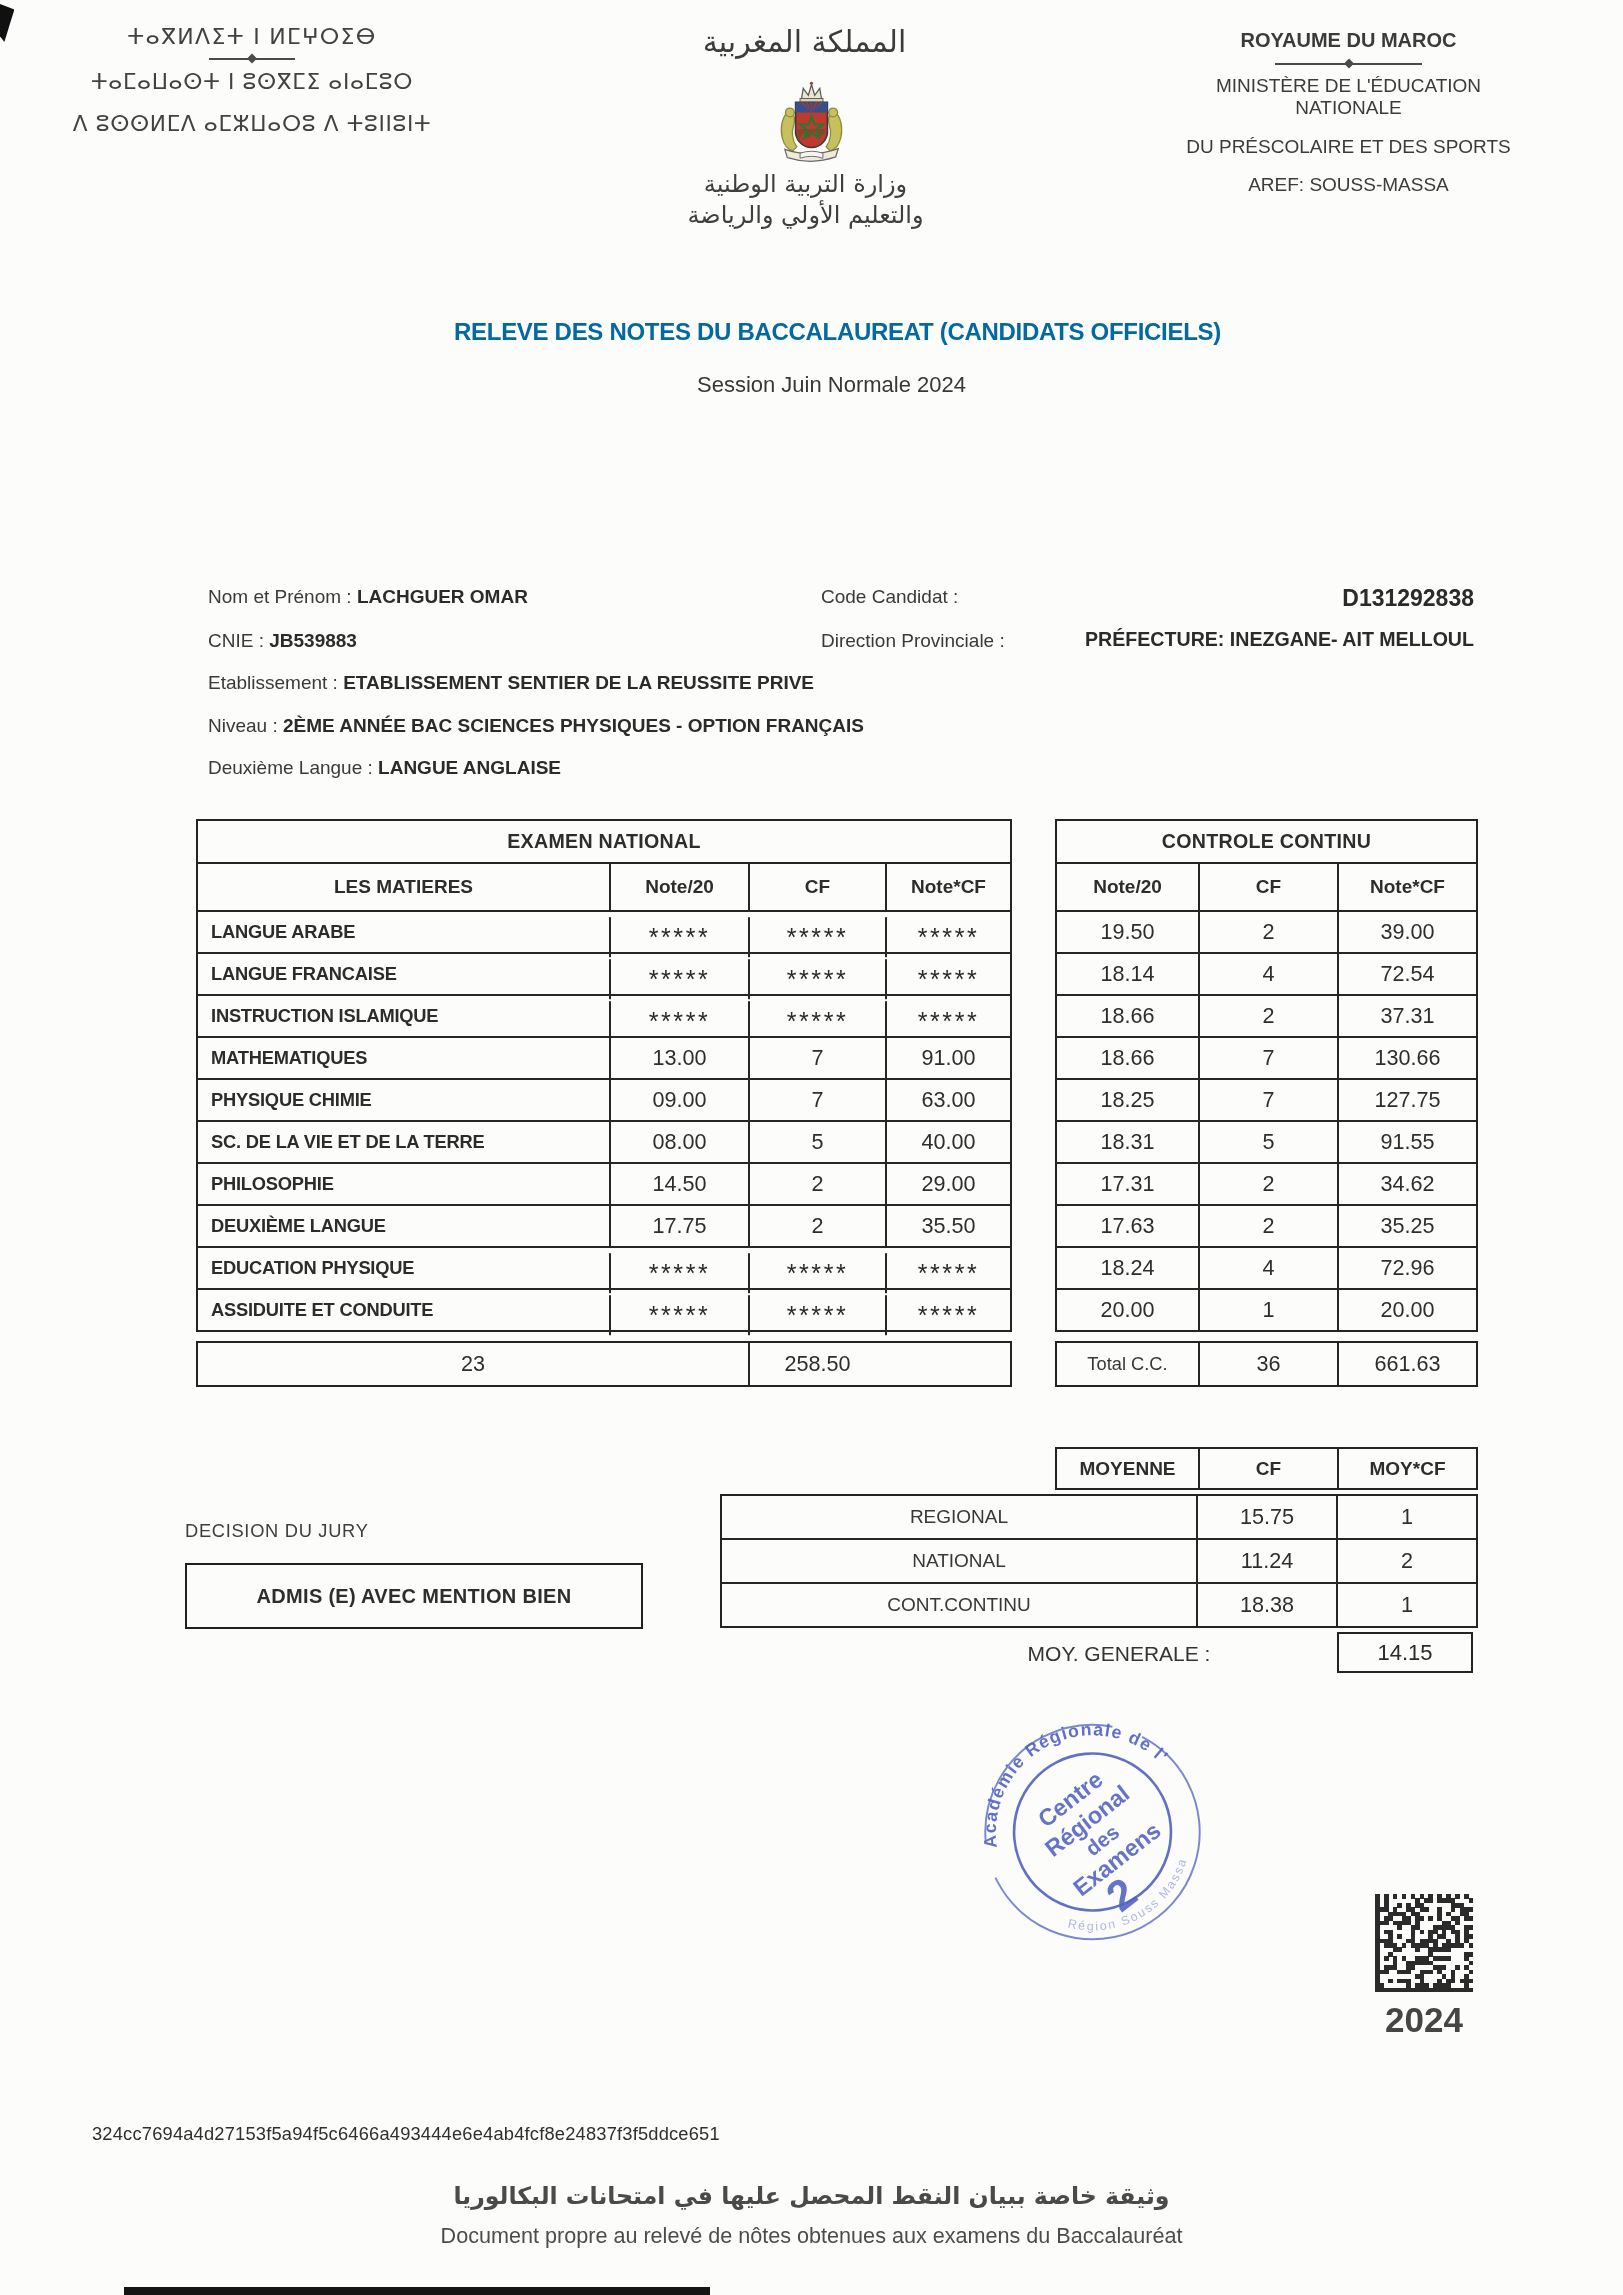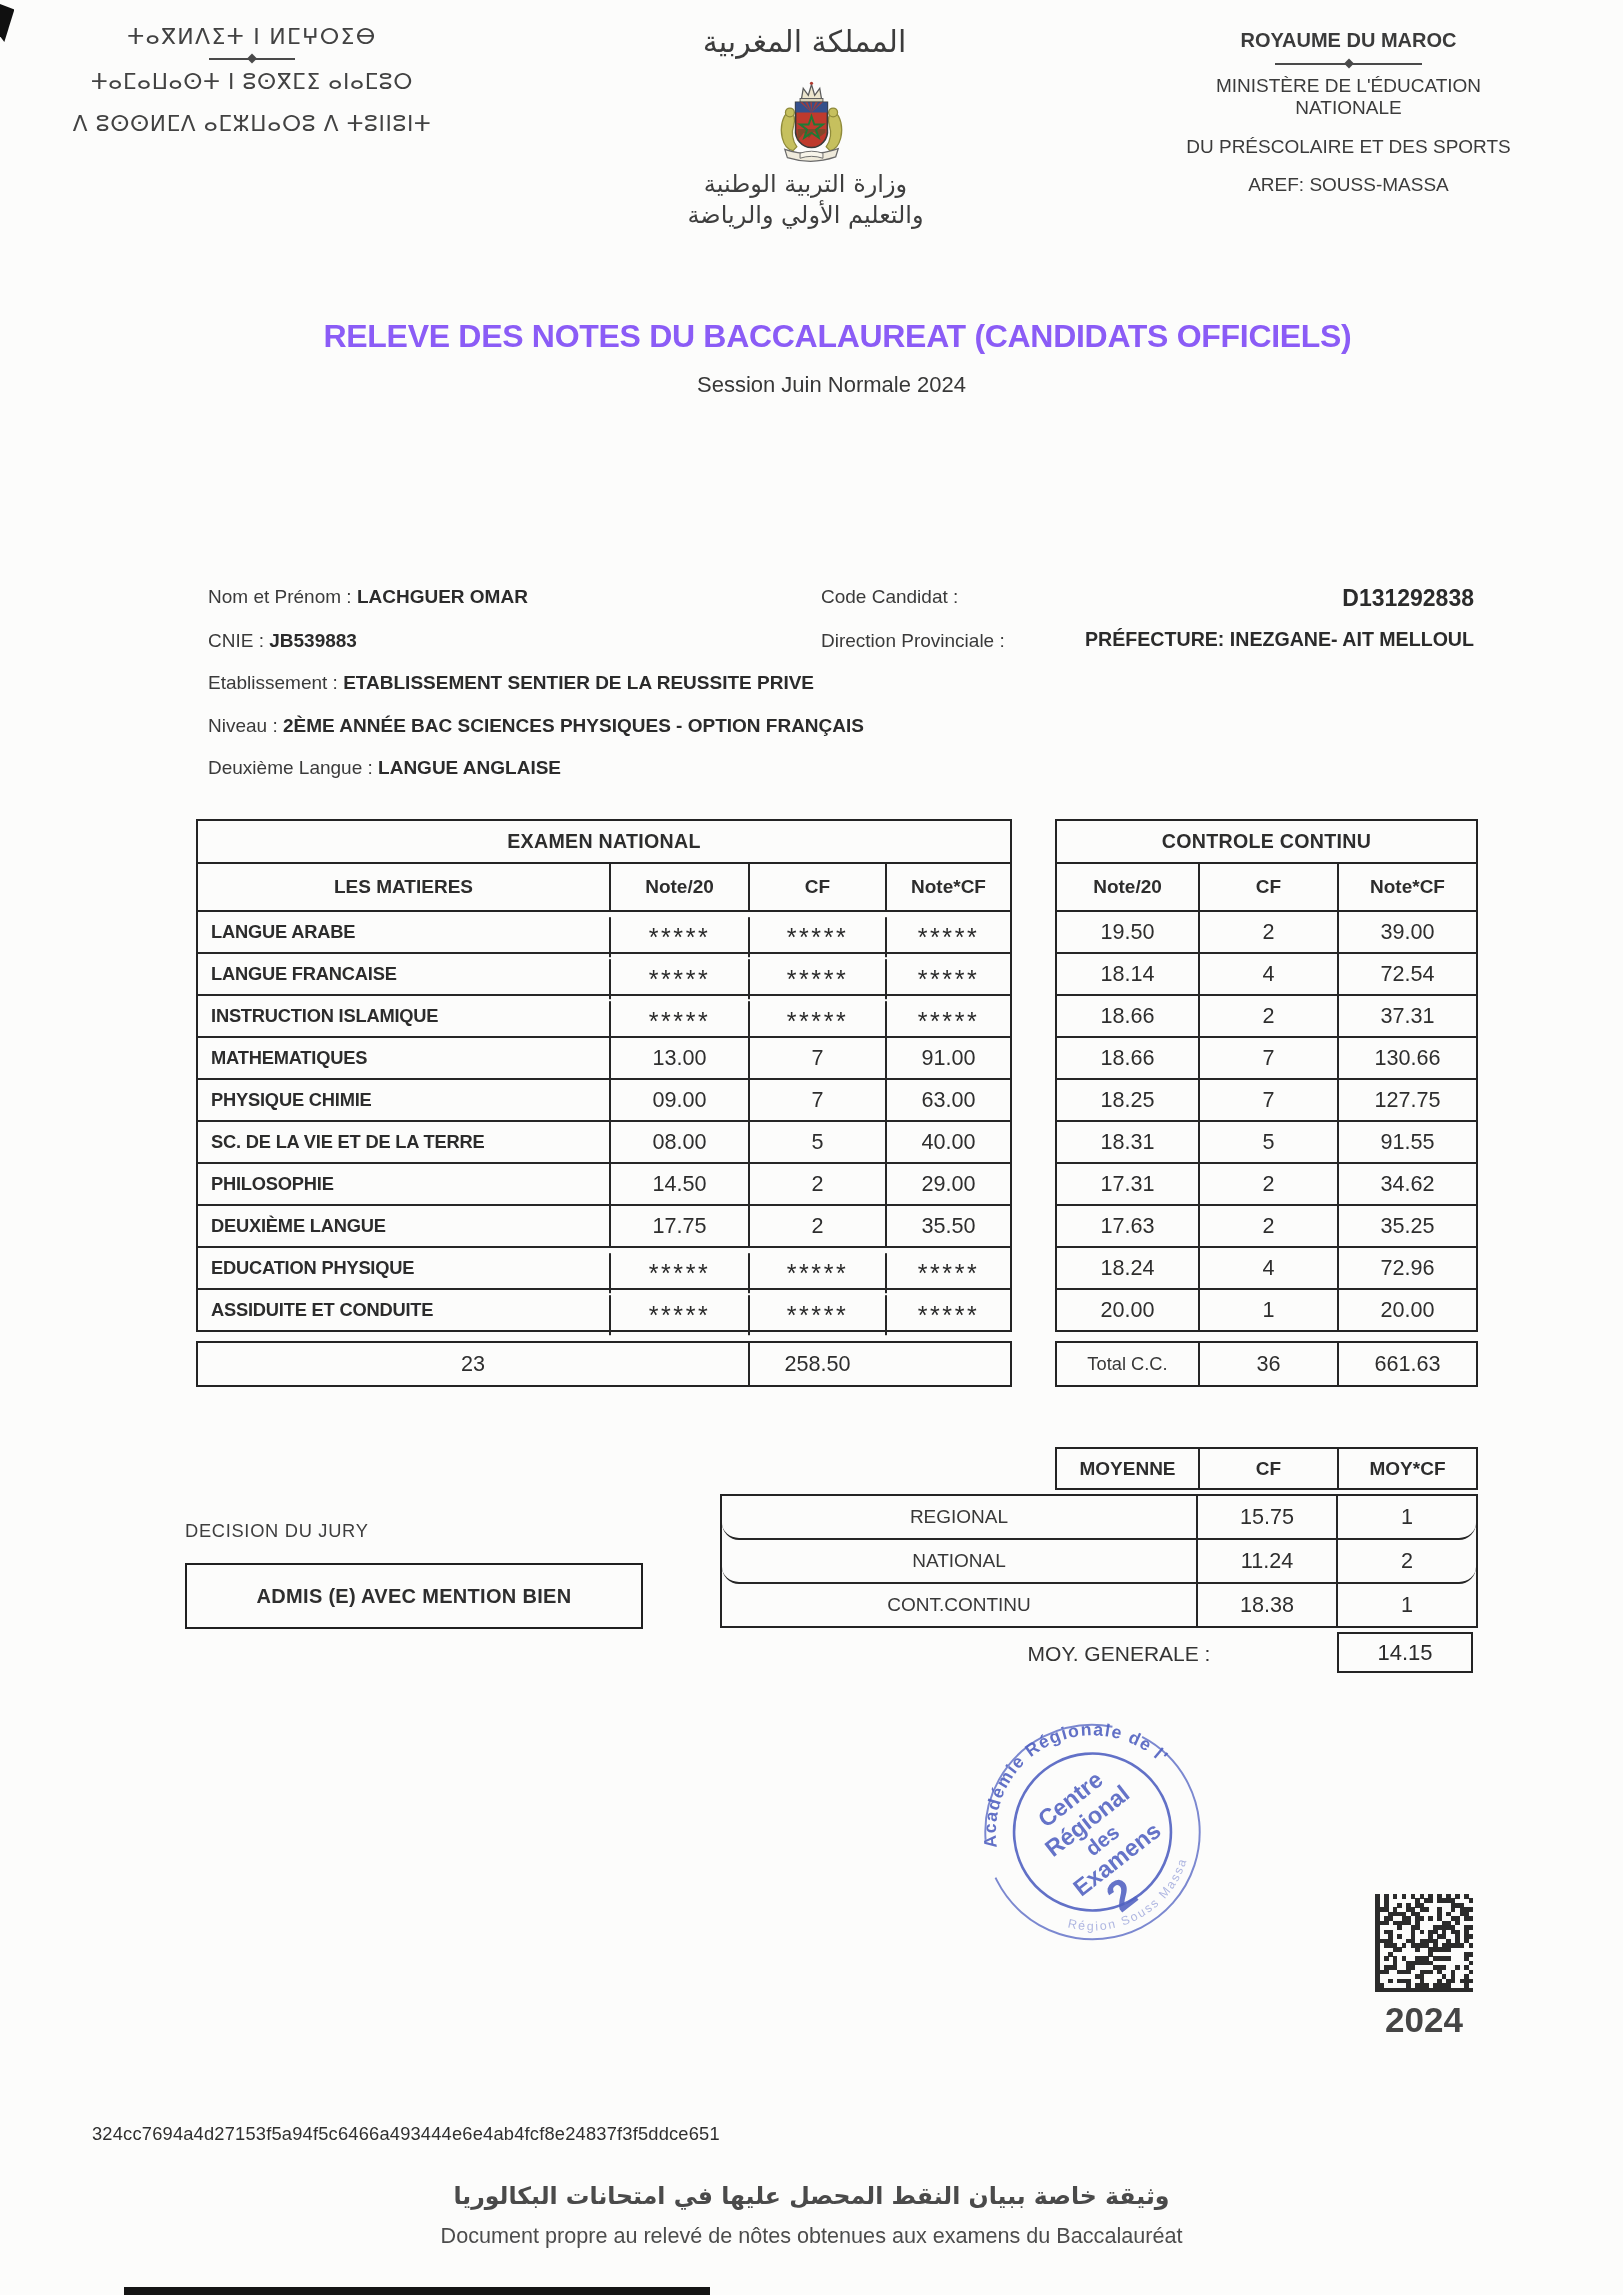--- a/index.html
+++ b/index.html
@@ -27,41 +27,41 @@
   .fr-block{position:absolute;left:1172px;top:29px;width:353px;text-align:center;color:#3b3b3b;}
   .fr-kingdom{font-size:20px;font-weight:bold;}
   .fr-div{margin:10.5px auto 0;width:147px;border-top:2px solid #4a4a4a;position:relative;}
   .fr-div::after{content:'';position:absolute;left:50%;top:-4.6px;width:7.2px;height:7.2px;
         background:#4a4a4a;transform:translateX(-50%) rotate(45deg);}
   .fr-l1{font-size:19px;margin-top:10.5px;}
   .fr-l2{font-size:19px;margin-top:17px;}
   .fr-aref{font-size:19px;margin-top:15.7px;}
 
   .doc-title{position:absolute;left:0;top:318px;width:100%;box-sizing:border-box;padding-left:52px;
-        text-align:center;font-size:32px;font-weight:bold;color:#8b5cf6;letter-spacing:-0.3px;}
+        text-align:center;font-size:24px;font-weight:bold;color:#0369a1;letter-spacing:-0.3px;}
   .doc-subtitle{position:absolute;left:0;top:372px;width:100%;box-sizing:border-box;padding-left:40px;
         text-align:center;font-size:22px;color:#383838;}
 
   
   .info{position:absolute;font-size:19px;color:#3a3a3a;white-space:nowrap;}
   .info b{color:#2b2b2b;}
   .val-right{position:absolute;text-align:right;font-weight:bold;color:#2b2b2b;white-space:nowrap;}
 
   
   .tbl{position:absolute;border:2.6px solid #242424;box-sizing:content-box;background:transparent;}
   .ttl{height:41px;display:flex;align-items:center;justify-content:center;
         font-weight:bold;font-size:19.6px;letter-spacing:0.3px;border-bottom:2.6px solid #242424;color:#2d2d2d;}
   .thead{height:46px;border-bottom:2.6px solid #242424;display:grid;}
   .trow{height:40px;border-bottom:2px solid #262626;display:grid;}
   .trow:last-child{border-bottom:none;}
   .g-exam{grid-template-columns:411px 139px 137px 1fr;}
   .g-cc{grid-template-columns:141px 139px 1fr;}
   .g-examtot{grid-template-columns:550px 137px 1fr;}
   .g-moyh{grid-template-columns:141px 139px 1fr;}
-  .g-moy{grid-template-columns:474px 140px 140px 1fr;border-radius:17px;}
+  .g-moy{grid-template-columns:474px 140px 140px 1fr;}
   .c{display:flex;align-items:center;justify-content:center;overflow:hidden;}
   .c + .c{border-left:2px solid #262626;}
   .hc{font-weight:bold;font-size:19px;color:#2d2d2d;}
   .mat{justify-content:flex-start;padding-left:13px;font-weight:bold;font-size:18.3px;
         letter-spacing:-0.2px;color:#2c2c2c;white-space:nowrap;}
   .num{font-size:21.6px;color:#2e2e2e;}
   .stars{font-size:25px;letter-spacing:2.6px;transform:translateY(5.2px);color:#2a2a2a;}
   .lbl{font-size:19px;color:#383838;}
 
   .exam-tbl{left:196px;top:819px;width:812px;}

